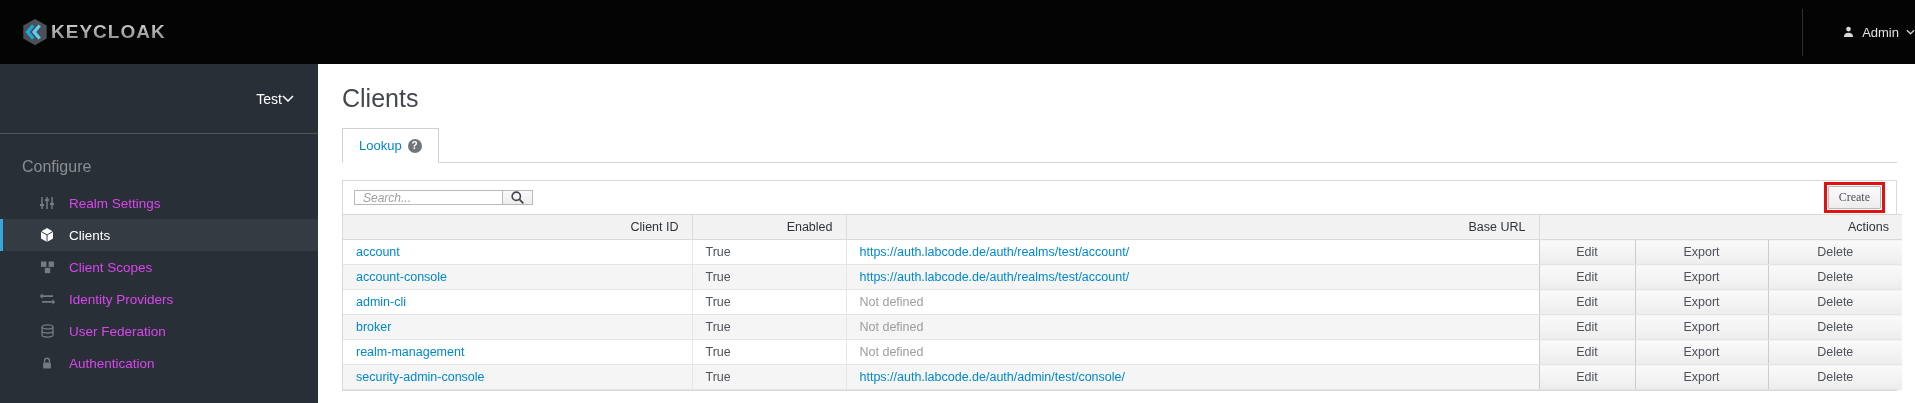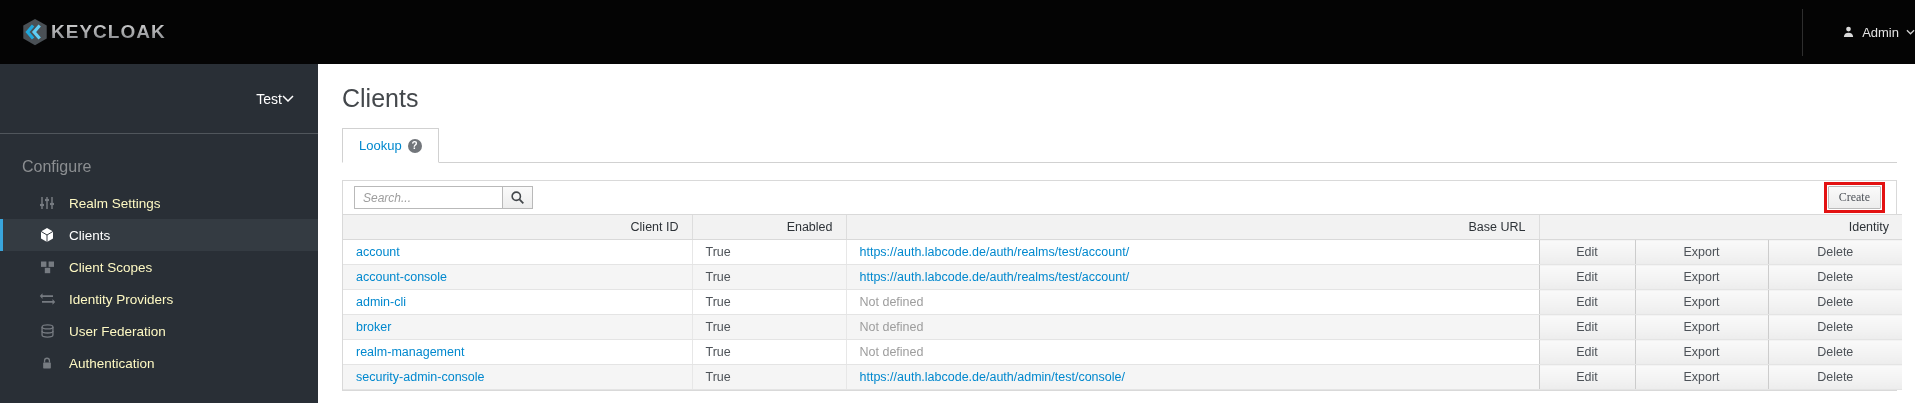--- a/index.html
+++ b/index.html
@@ -34,21 +34,21 @@
   .sidebar { width:318px; background:#292f36; flex:none; display:flex; flex-direction:column; }
   .realm-selector {
     height:70px; display:flex; align-items:center; justify-content:flex-end;
     padding:0 24px 0 22px; color:#fff; font-size:14px;
     border-bottom:1px solid #50565c; cursor:pointer;
   }
   .nav-section-label { color:#8b8e91; font-size:16px; padding:24px 8px 11px 22px; }
   .nav-item {
     height:32px; display:flex; align-items:center; gap:13px;
     padding-left:35px; border-left:3px solid transparent;
-    color:#fef9c3; font-size:13.5px; cursor:pointer;
+    color:#d946ef; font-size:13.5px; cursor:pointer;
   }
   .nav-item .nav-icon { width:18px; display:flex; justify-content:center; color:#767b81; }
   .nav-item.active { background:#343b42; border-left-color:#39a5dc; color:#fff; }
   .nav-item.active .nav-icon { color:#fff; }
 
   
   .content { flex:1; padding:0 18px 0 24px; background:#fff; min-width:0; }
   h1.page-title { margin:20px 0 0 0; font-size:25px; line-height:28px; font-weight:400; color:#44484c; }
 
   .tabs { margin-top:16px; display:flex; border-bottom:1px solid #d1d1d1; height:35px; }
@@ -63,21 +63,21 @@
   .help-badge {
     width:14px; height:14px; border-radius:50%; background:#72767b; color:#fff;
     font-size:10px; font-weight:bold; display:flex; align-items:center; justify-content:center;
   }
 
   .panel { margin-top:17px; border:1px solid #d9d9d9; }
   .toolbar {
     height:33px; display:flex; align-items:center; justify-content:space-between;
     padding:0 11px; background:#fff;
   }
-  .search-group { display:flex; height:23px; }
+  .search-group { display:flex; height:15px; }
   .search-input {
     width:148px; border:1px solid #b9b9b9; border-right:none; padding:0 8px;
     font-size:12px; font-family:inherit; color:#363636; outline:none; border-radius:1px 0 0 1px;
   }
   .search-input::placeholder { font-style:italic; color:#9d9d9d; }
   .search-btn {
     width:31px; border:1px solid #b9b9b9; background:linear-gradient(#fafafa,#ededed);
     display:flex; align-items:center; justify-content:center; cursor:pointer; padding:0;
   }
   .annotation-box { border:3px solid #e31212; padding:1px; display:inline-flex; }
@@ -237,21 +237,21 @@
             <col style="width:693px">
           <col style="width:96px">
             <col style="width:133px">
             <col style="width:134px">
         </colgroup>
         <thead>
           <tr>
             <th>Client ID</th>
             <th>Enabled</th>
             <th>Base URL</th>
-            <th colspan="3">Identity</th>
+            <th colspan="3">Actions</th>
           </tr>
         </thead>
         <tbody id="clients-tbody">
             <tr>
               <td><a class="link">account</a></td>
               <td class="v">True</td>
               <td class="v"><span class="link">https://auth.labcode.de/auth/realms/test/account/</span></td>
               <td class="action">Edit</td>
               <td class="action">Export</td>
               <td class="action">Delete</td>

